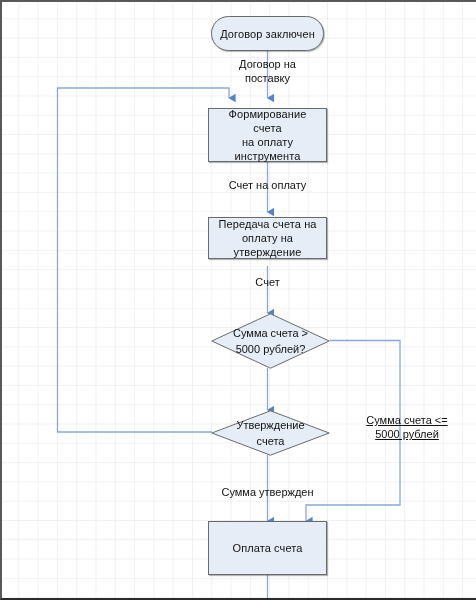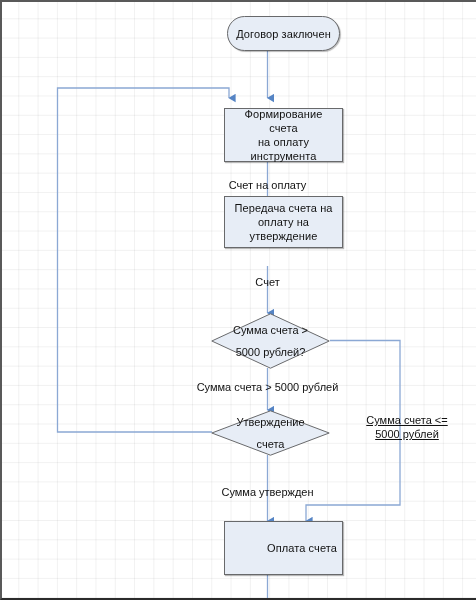--- a/index.html
+++ b/index.html
@@ -31,31 +31,30 @@
     box-sizing:border-box;
     background:#e7edf6;
     border:1px solid #68696b;
     display:flex;align-items:center;justify-content:center;
     text-align:center;
     color:#111111;
     font-size:11px;
     line-height:14px;
     letter-spacing:0.1px;
     box-shadow:1px 1px 1px rgba(0,0,0,0.28);
-    margin-left:16px;
   }
   .node.terminator{border-radius:18px;}
   .node.process{}
   .node-label{padding:0 5px;white-space:pre-line;}
 
   .diamond-wrap{position:absolute;}
   .diamond-label{
     position:absolute;left:0;top:0;width:100%;height:100%;
     display:flex;align-items:center;justify-content:center;
-    text-align:center;color:#111111;font-size:11px;line-height:22px;
+    text-align:center;color:#111111;font-size:11px;line-height:16px;
     white-space:pre-line;pointer-events:none;
   }
 
   .edge-label{
     position:absolute;
     color:#111111;
     font-size:11px;
     line-height:14px;
     text-align:center;
     white-space:pre-line;
@@ -96,21 +95,21 @@
   <div class="node terminator" style="left:211px;top:16px;width:113px;height:35px;">
     <span class="node-label">Договор заключен</span>
   </div>
 
   <div class="node process" style="left:208px;top:108px;width:119px;height:54px;">
     <span class="node-label">Формирование счета
 на оплату
 инструмента</span>
   </div>
 
-  <div class="node process" style="left:208px;top:196px;width:119px;height:52px;">
+  <div class="node process" style="left:208px;top:217px;width:119px;height:42px;">
     <span class="node-label">Передача счета на
 оплату на
 утверждение</span>
   </div>
 
   <div class="diamond-wrap" style="left:211px;top:313px;width:119px;height:56px;">
     <svg width="119" height="56" viewBox="0 0 119 56">
       <polygon points="59.5,0.8 118.2,28 59.5,55.2 0.8,28" fill="#e7edf6" stroke="#68696b" stroke-width="1"></polygon>
     </svg>
     <span class="diamond-label">Сумма счета &gt;
@@ -118,30 +117,31 @@
   </div>
 
   <div class="diamond-wrap" style="left:211px;top:410px;width:119px;height:46px;">
     <svg width="119" height="46" viewBox="0 0 119 46">
       <polygon points="59.5,0.8 118.2,23 59.5,45.2 0.8,23" fill="#e7edf6" stroke="#68696b" stroke-width="1"></polygon>
     </svg>
     <span class="diamond-label">Утверждение
 счета</span>
   </div>
 
-  <div class="node process" style="left:208px;top:521px;width:119px;height:54px;justify-content:flex-end;">
+  <div class="node process" style="left:208px;top:521px;width:119px;height:54px;">
     <span class="node-label">Оплата счета</span>
   </div>
 
+  <div class="edge-label" style="left:204px;top:57px;width:127px;">Договор на
+поставку</div>
 
   <div class="edge-label" style="left:204px;top:178px;width:127px;">Счет на оплату</div>
 
   <div class="edge-label" style="left:216px;top:275px;width:103px;">Счет</div>
 
-  <div class="edge-label" style="left:186px;top:380px;width:163px;">Сумма счета &gt; 5000 рублей</div>
 
   <div class="edge-label" style="left:199px;top:485px;width:137px;">Сумма утвержден</div>
 
 
   <div class="edge-label" style="left:352px;top:413px;width:110px;text-decoration:underline;">Сумма счета &lt;=
 5000 рублей</div>
 
   <div id="frame"></div>
 </div>
 

